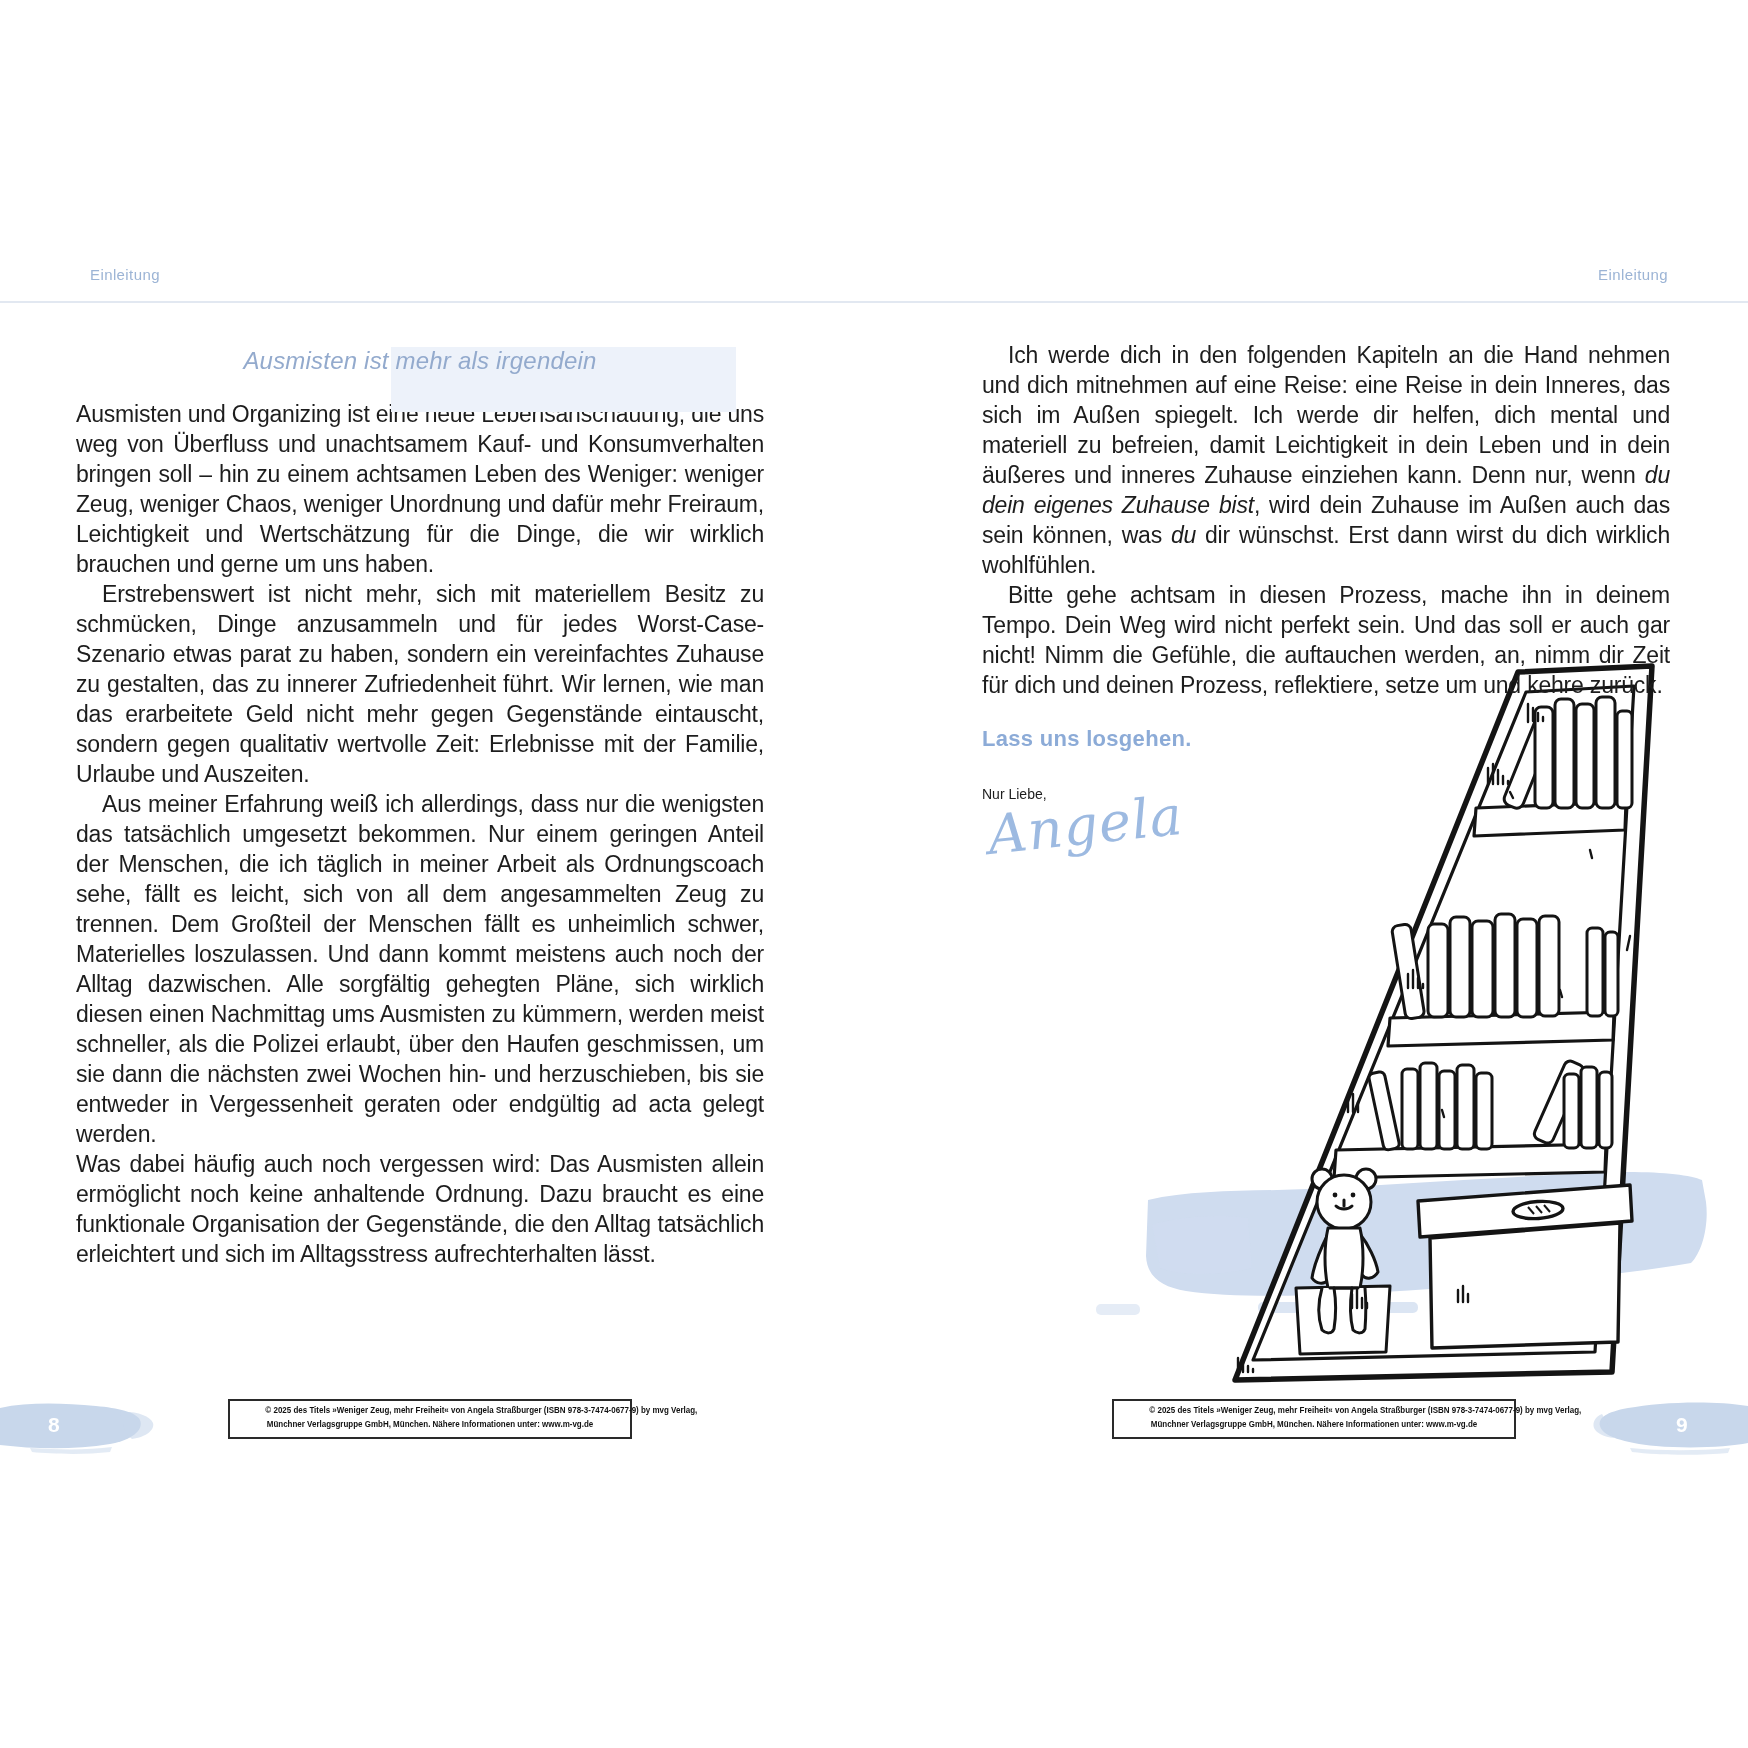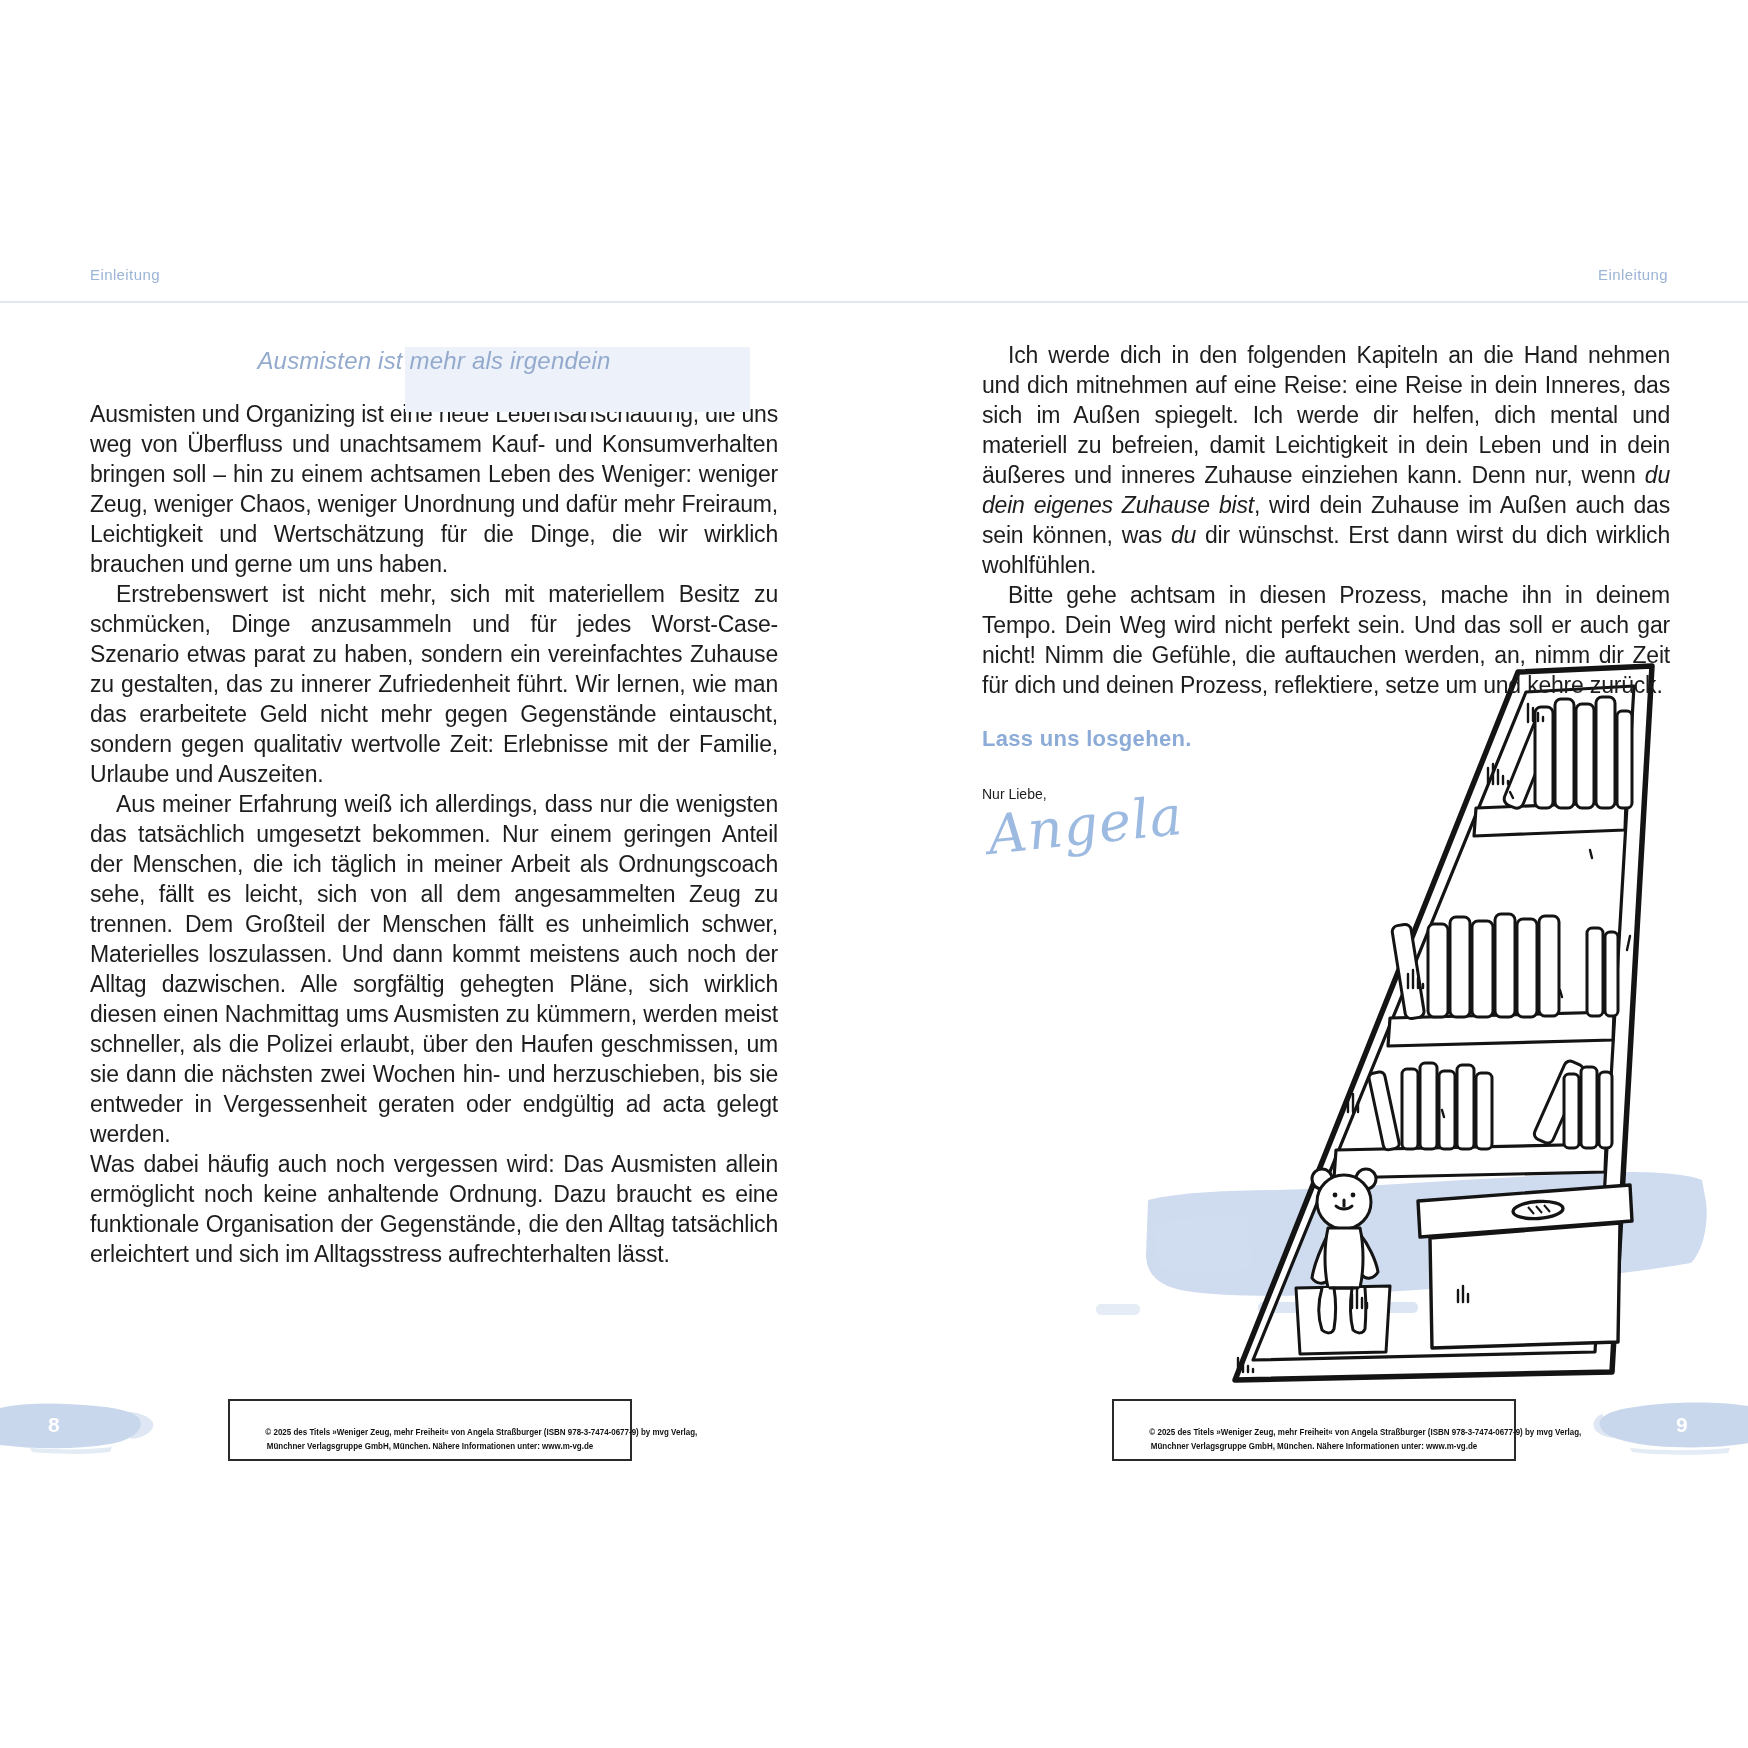--- a/index.html
+++ b/index.html
@@ -19,21 +19,21 @@
   }
   .running-head{
     position:absolute;top:266px;font-size:15px;letter-spacing:.4px;
     color:var(--header_color);
   }
   .running-head.left{left:90px;}
   .running-head.right{right:80px;text-align:right;}
   .head-rule{position:absolute;top:301px;left:0;width:1748px;height:2px;background:var(--rule_color);}
 
   .col{position:absolute;top:340px;width:688px;}
-  .col.left{left:90px;}
+  .col.left{left:76px;}
   .col.right{left:982px;}
 
   .body-par{
     margin:0;font-size:23px;line-height:30px;letter-spacing:-0.2px;
     text-align:justify;hyphens:auto;-webkit-hyphens:auto;
   }
   .body-par.indent{text-indent:26px;}
   .body-par em{font-style:italic;}
   .mt18{margin-top:18px;}
   .narrow{width:352px;}
@@ -52,21 +52,21 @@
   .cta{margin:26px 0 0 0;font-size:22px;font-weight:bold;color:var(--cta_color);letter-spacing:.3px;}
   .valediction{margin:34px 0 0 0;font-size:14px;}
   .signature{
     margin:2px 0 0 6px;font-family:"DejaVu Serif",serif;font-style:italic;
     font-size:54px;color:var(--signature_color);transform:rotate(-6deg);
     transform-origin:left center;width:max-content;letter-spacing:1px;
   }
 
   .imprint{
     position:absolute;top:1399px;width:404px;box-sizing:border-box;
-    border:2px solid #2a2a2a;background:#fff;padding:24px 4px 6px 4px;text-align:center;
+    border:2px solid #2a2a2a;background:#fff;padding:2px 4px 6px 4px;text-align:center;
   }
   .imprint.left{left:228px;}
   .imprint.right{left:1112px;}
   .imprint .line{
     font-size:9.5px;font-weight:bold;line-height:14px;color:#111;
     white-space:nowrap;transform:scaleX(.84);transform-origin:center;
   }
 
   .brush{position:absolute;top:1398px;height:58px;}
   .brush.left{left:0;width:162px;}

